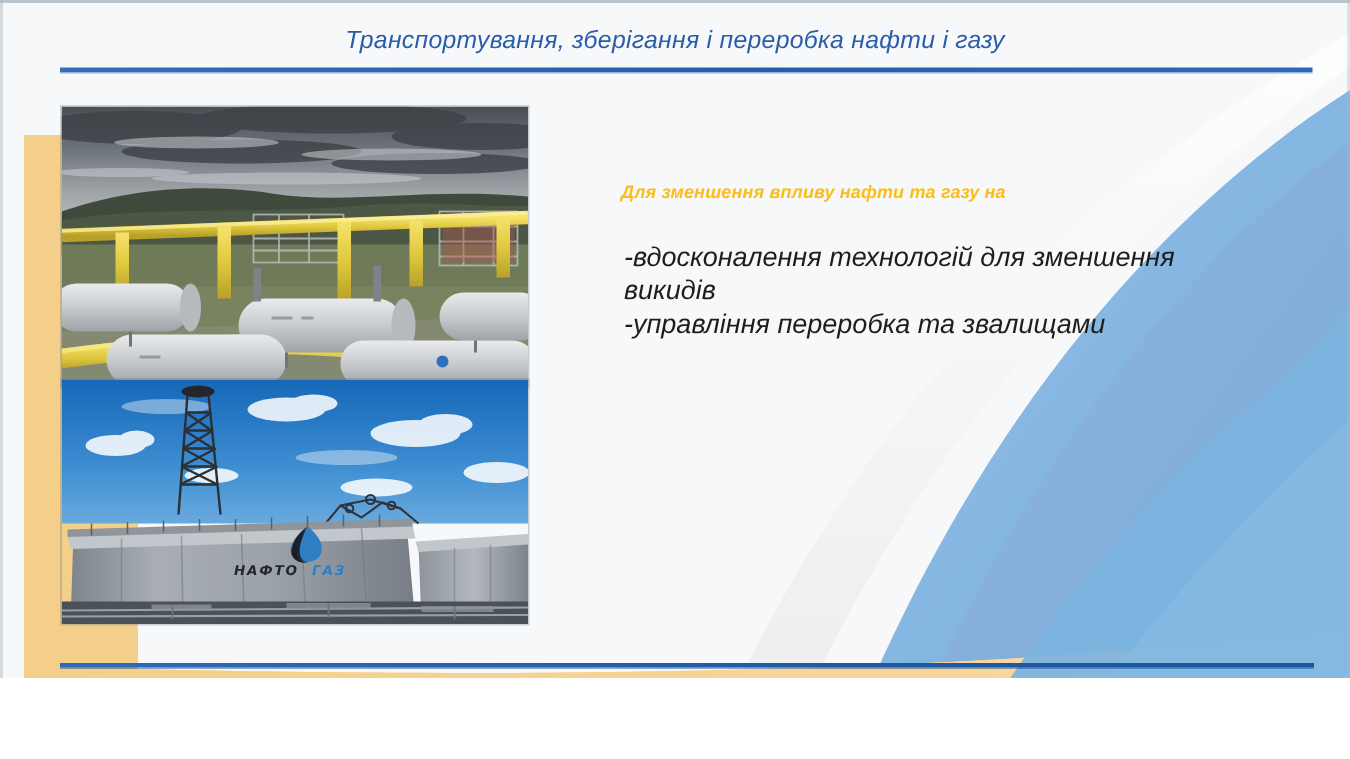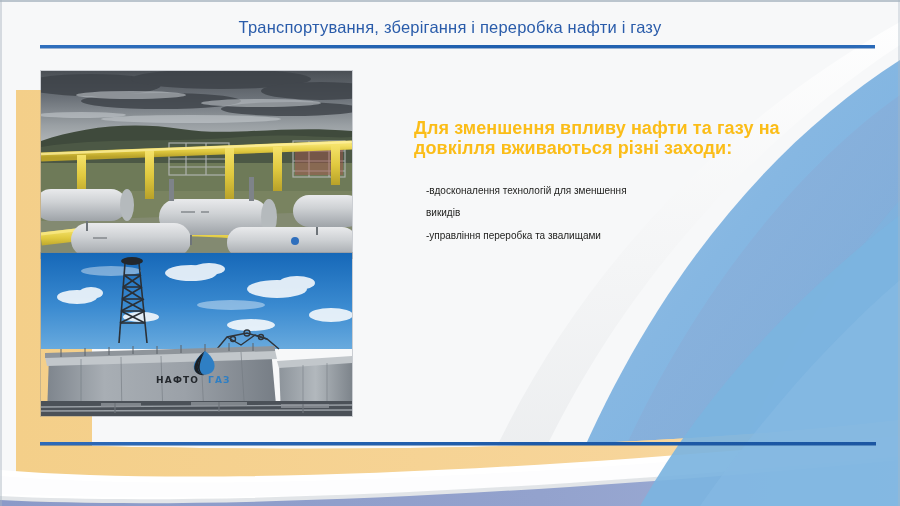--- a/index.html
+++ b/index.html
@@ -7,23 +7,24 @@
     padding: 0;
     background: #ffffff;
   }
   body {
     font-family: "Liberation Sans", sans-serif;
   }
 
   .slide {
     position: relative;
     width: 900px;
-    height: 506px;
+    height: 452px;
     overflow: hidden;
     background: linear-gradient(160deg, #fbfbfc 0%, #f6f7f8 45%, #f1f2f4 100%);
+    font-style: italic;
   }
 
   
   .top-edge {
     position: absolute;
     left: 0; top: 0;
     width: 900px; height: 2px;
     background: #8a9bab;
     opacity: .55;
     z-index: 40;
@@ -110,32 +111,32 @@
   
   .content {
     position: absolute;
     left: 414px; top: 118px;
     width: 400px;
     z-index: 20;
   }
   .lead {
     color: #fbbd18;
     font-weight: bold;
-    font-size: 18px;
+    font-size: 12px;
     line-height: 20px;
     margin: 0 0 22px 0;
     letter-spacing: .1px;
   }
   .lead span { display: block; }
   .points {
-    margin: 12px;
+    margin: 2px;
     padding: 0;
     list-style: none;
     color: #1d1d1b;
-    font-size: 10px;
+    font-size: 18px;
     line-height: 22.4px;
   }
   .points li { margin: 0; white-space: pre-line; }
 </style>
 </head>
 <body>
 
 <div class="slide">
 
   <div class="bg">
@@ -450,21 +451,20 @@
         <line x1="74" y1="150" x2="74" y2="160"></line>
         <line x1="178" y1="149" x2="178" y2="159"></line>
         <line x1="262" y1="151" x2="262" y2="160"></line>
       </g>
     </svg>
   </div>
 
   <div class="content">
     <div class="lead">
       <span>Для зменшення впливу нафти та газу на</span>
-      <span>довкілля вживаються різні заходи:</span>
     </div>
     <ul class="points">
       <li>-вдосконалення технологій для зменшення
 викидів</li>
       <li>-управління переробка та звалищами</li>
     </ul>
   </div>
 
   <div class="bottom-rule"></div>
   <div class="bottom-rule-thin"></div>

